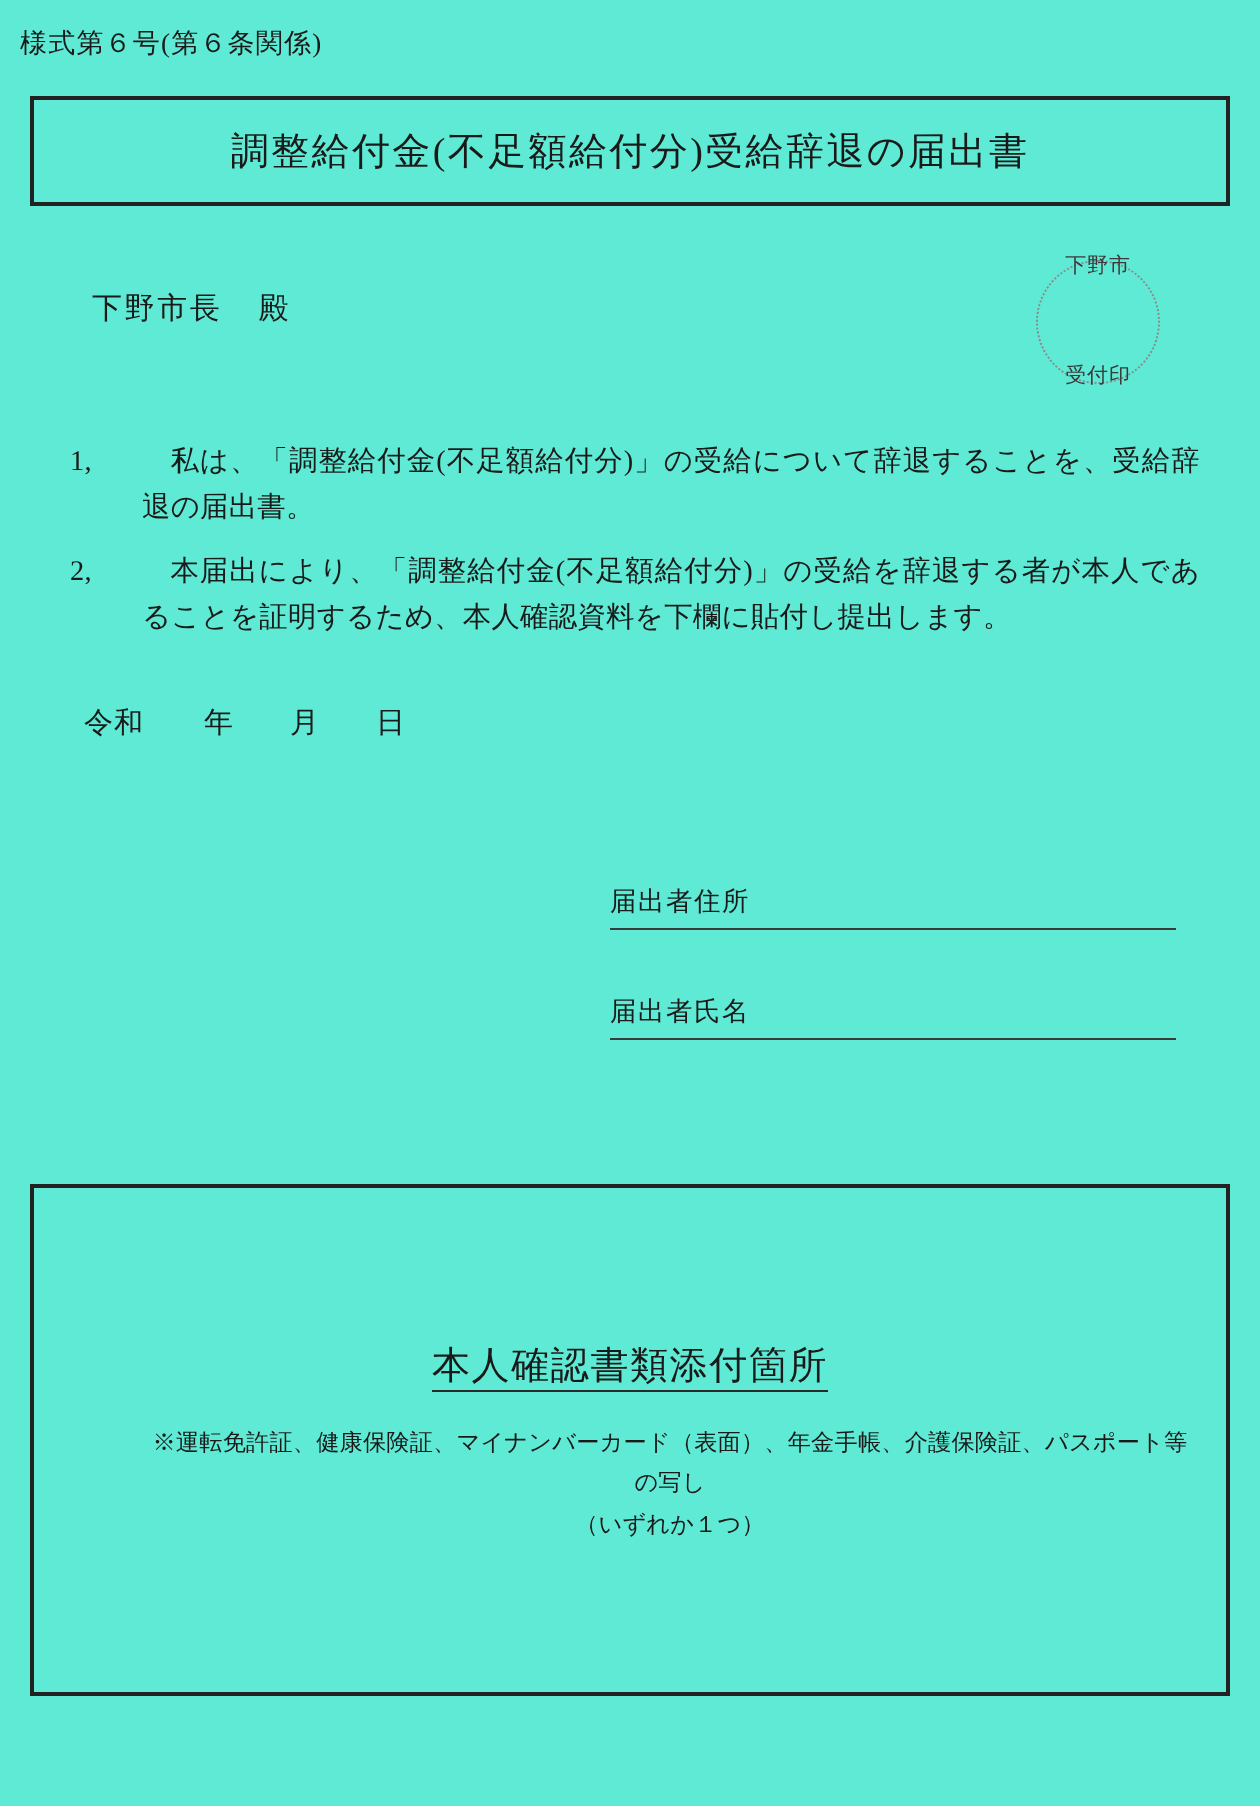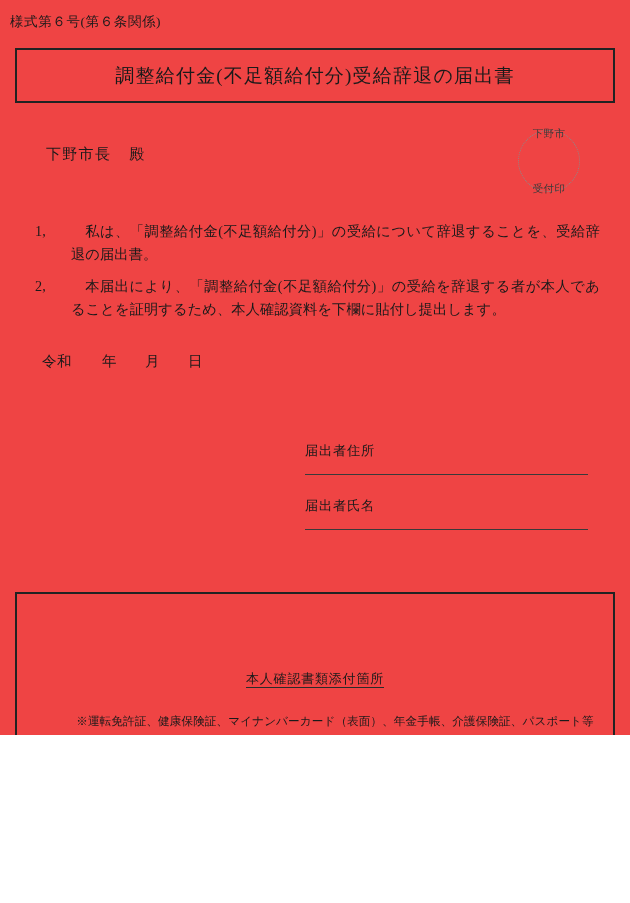--- a/index.html
+++ b/index.html
@@ -7,22 +7,22 @@
     padding: 0;
     background: #ffffff;
   }
   body {
     font-family: "Liberation Serif", "DejaVu Serif", serif;
     color: #1a1a1a;
   }
   .page {
     position: relative;
     width: 630px;
-    height: 735px;
-    background: #ef4444;
+    height: 903px;
+    background: #5eead4;
     overflow: hidden;
     box-sizing: border-box;
     text-decoration: underline;
   }
 
   
   .form-no {
     position: absolute;
     left: 10px;
     top: 13px;
@@ -120,21 +120,21 @@
   .date-line .sp-s { display: inline-block; width: 28px; }
 
   
   .entry {
     position: absolute;
     left: 305px;
     width: 283px;
     border-bottom: 1.2px solid #3a3a3a;
     font-size: 13.2px;
     letter-spacing: 0.8px;
-    padding-bottom: 14px;
+    padding-bottom: 4px;
     white-space: nowrap;
     box-sizing: border-box;
   }
   .entry-addr { top: 442px; }
   .entry-name { top: 497px; }
   .entry-tel  { top: 554px; }
   .entry .tel-gap { display: inline-block; width: 62px; }
   .entry .paren-gap { display: inline-block; width: 42px; }
 
   
@@ -146,21 +146,21 @@
     height: 256px;
     border: 2px solid #222;
     box-sizing: border-box;
   }
   .attach-title {
     position: absolute;
     left: 0;
     right: 0;
     top: 76px;
     text-align: center;
-    font-size: 13px;
+    font-size: 19px;
     letter-spacing: 0.8px;
   }
   .attach-title span {
     border-bottom: 1.2px solid #2a2a2a;
     padding-bottom: 1px;
   }
   .attach-note {
     position: absolute;
     left: 14px;
     right: 14px;

